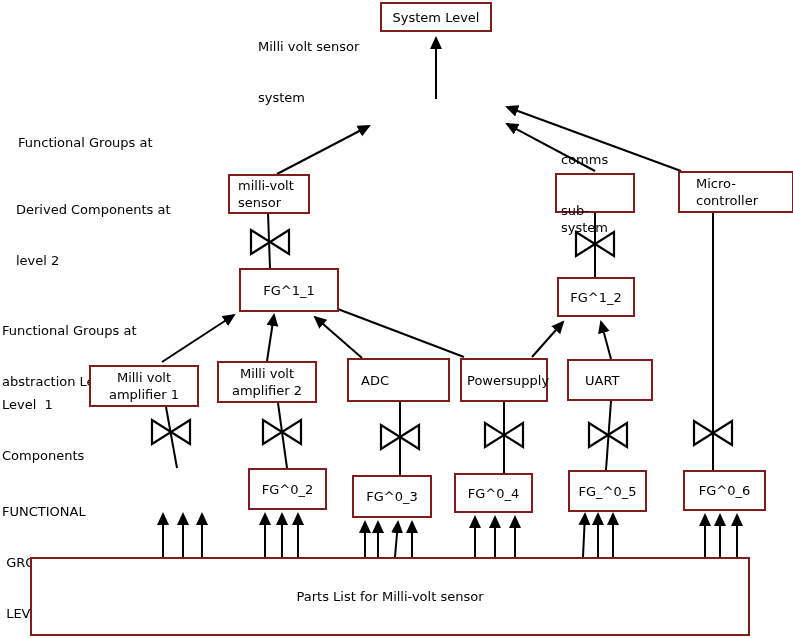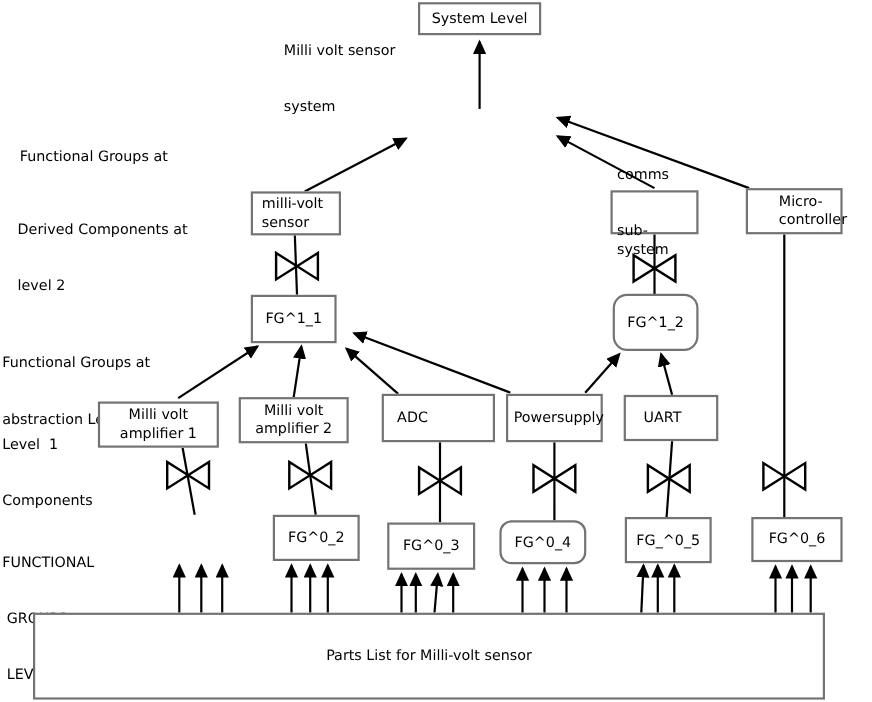--- a/index.html
+++ b/index.html
@@ -2,21 +2,21 @@
 <html><head>
 <meta charset="utf-8">
 <style>
   html,body{margin:0;padding:0;background:#fff;}
   #canvas{
     position:relative;width:793px;height:638px;background:#ffffff;
     font-family:"DejaVu Sans","Liberation Sans",sans-serif;color:#000;overflow:hidden;
   }
   #wires{position:absolute;left:0;top:0;z-index:0;}
   .node{
-    position:absolute;background:#fff;border:2px solid #737373;box-sizing:border-box;
+    position:absolute;background:#fff;border:2px solid #7f1d1d;box-sizing:border-box;
     font-size:13px;line-height:17px;z-index:1;
   }
   .v-center{display:flex;flex-direction:column;justify-content:center;}
   .h-center{align-items:center;text-align:center;}
   .lbl{position:absolute;font-size:13px;line-height:17px;white-space:pre;z-index:1;}
 </style>
 </head>
 <body>
 
 <div id="canvas">
@@ -119,30 +119,30 @@
   <div class="node v-center" style="left:228px;top:174px;width:82px;height:40px;padding-left:8px;">
     <div>milli-volt</div>
     <div>sensor</div>
   </div>
 
   <div class="node v-center" style="left:555px;top:173px;width:80px;height:40px;padding-left:4px;gap:34px;">
     <div>comms</div>
     <div>sub-system</div>
   </div>
 
-  <div class="node v-center" style="left:678px;top:171px;width:88px;height:42px;padding-left:28px;">
+  <div class="node v-center" style="left:678px;top:171px;width:116px;height:42px;padding-left:16px;">
     <div>Micro-</div>
     <div>controller</div>
   </div>
 
-  <div class="node v-center h-center" style="left:228px;top:268px;width:78px;height:44px;">
+  <div class="node v-center h-center" style="left:239px;top:268px;width:100px;height:44px;">
     <div>FG^1_1</div>
   </div>
 
-  <div class="node v-center h-center" style="left:557px;top:267px;width:78px;height:52px;border-radius:13px;">
+  <div class="node v-center h-center" style="left:557px;top:277px;width:78px;height:40px;">
     <div>FG^1_2</div>
   </div>
 
   <div class="node v-center h-center" style="left:89px;top:365px;width:110px;height:42px;">
     <div>Milli volt</div>
     <div>amplifier 1</div>
   </div>
 
   <div class="node v-center h-center" style="left:217px;top:361px;width:100px;height:42px;">
     <div>Milli volt</div>
@@ -163,21 +163,21 @@
 
 
   <div class="node v-center h-center" style="left:248px;top:468px;width:79px;height:42px;">
     <div>FG^0_2</div>
   </div>
 
   <div class="node v-center h-center" style="left:352px;top:475px;width:80px;height:43px;">
     <div>FG^0_3</div>
   </div>
 
-  <div class="node v-center h-center" style="left:454px;top:473px;width:79px;height:40px;border-radius:11px;">
+  <div class="node v-center h-center" style="left:454px;top:473px;width:79px;height:40px;">
     <div>FG^0_4</div>
   </div>
 
   <div class="node v-center h-center" style="left:568px;top:470px;width:79px;height:42px;text-align:right;">
     <div>FG_^0_5</div>
   </div>
 
   <div class="node v-center h-center" style="left:683px;top:470px;width:83px;height:41px;">
     <div>FG^0_6</div>
   </div>

